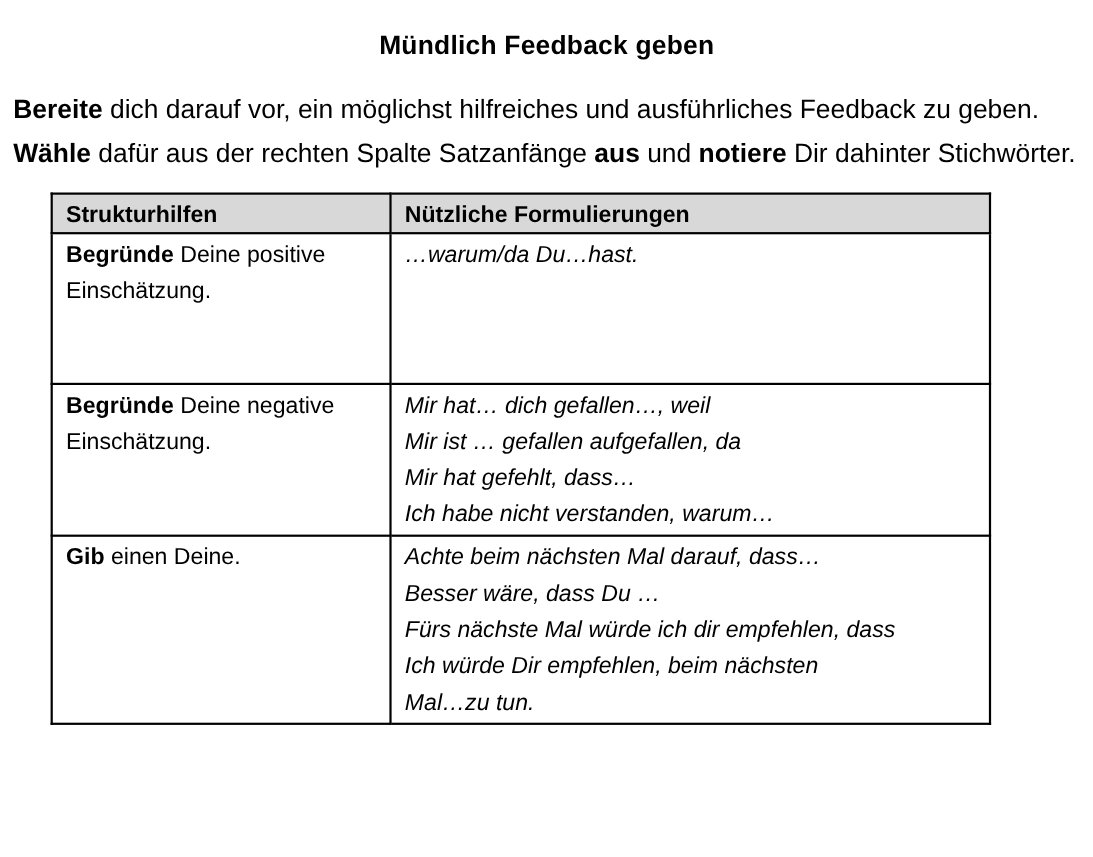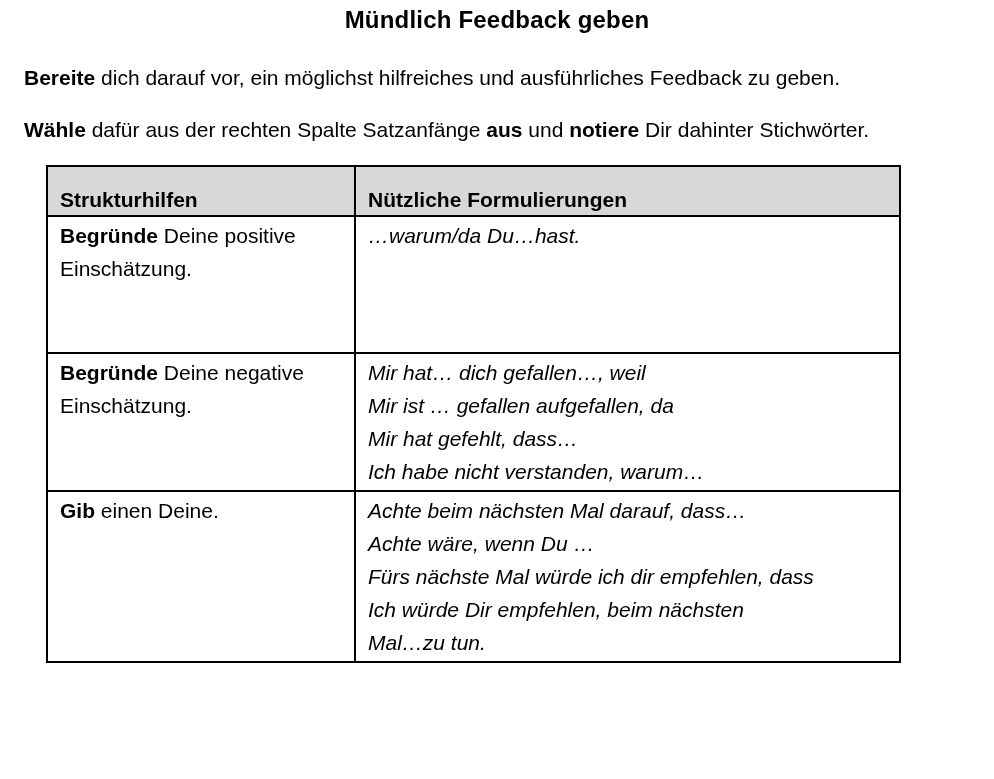--- a/index.html
+++ b/index.html
@@ -11,34 +11,34 @@
   }
   .page {
     position: relative;
     width: 994px;
     height: 779px;
     background: #ffffff;
     overflow: hidden;
   }
   .doc-title {
     margin: 0;
-    padding-top: 6px;
+    padding-top: 28px;
     text-align: center;
     font-size: 24px;
     font-weight: bold;
     letter-spacing: 0.2px;
   }
   .intro {
     margin: 0;
     padding: 0 6px;
   }
   .intro p {
-    margin: 12px;
+    margin: 0;
     padding: 0 0 0 6px;
-    font-size: 21px;
+    font-size: 24px;
     line-height: 40px;
   }
   .intro p:first-child {
     margin-top: 24px;
   }
   b { font-weight: bold; }
 
   table.feedback {
     border-collapse: collapse;
     margin: 15px 0 0 46px;
@@ -54,21 +54,21 @@
     text-align: left;
     padding: 2px 10px 2px 12px;
     font-size: 21px;
     line-height: 33px;
   }
   table.feedback thead th {
     background: #d8d8d8;
     font-weight: bold;
     height: 26px;
     line-height: 26px;
-    padding-top: 20px;
+    padding-top: 6px;
     padding-bottom: 2px;
   }
   table.feedback td.phrases { font-style: italic; }
   table.feedback td.phrases div { white-space: nowrap; }
   
   tbody tr:nth-child(1) td { height: 131px; }
   tbody tr:nth-child(2) td { height: 57px; }
   tbody tr:nth-child(3) td { height: 63px; }
   tbody tr:nth-child(4) td { height: 122px; }
   tbody tr:nth-child(5) td { height: 157px; }
@@ -109,21 +109,21 @@
             <div>Mir hat… dich gefallen…, weil</div>
             <div>Mir ist … gefallen aufgefallen, da</div>
             <div>Mir hat gefehlt, dass…</div>
             <div>Ich habe nicht verstanden, warum…</div>
           </td>
         </tr>
         <tr>
           <td><b>Gib</b><span> einen Deine.</span></td>
           <td class="phrases">
             <div>Achte beim nächsten Mal darauf, dass…</div>
-            <div>Achte wäre, wenn Du …</div>
+            <div>Besser wäre, dass Du …</div>
             <div>Fürs nächste Mal würde ich dir empfehlen, dass</div>
             <div>Ich würde Dir empfehlen, beim nächsten</div>
             <div>Mal…zu tun.</div>
           </td>
         </tr>
       </tbody>
   </table>
 
 </div>
 

